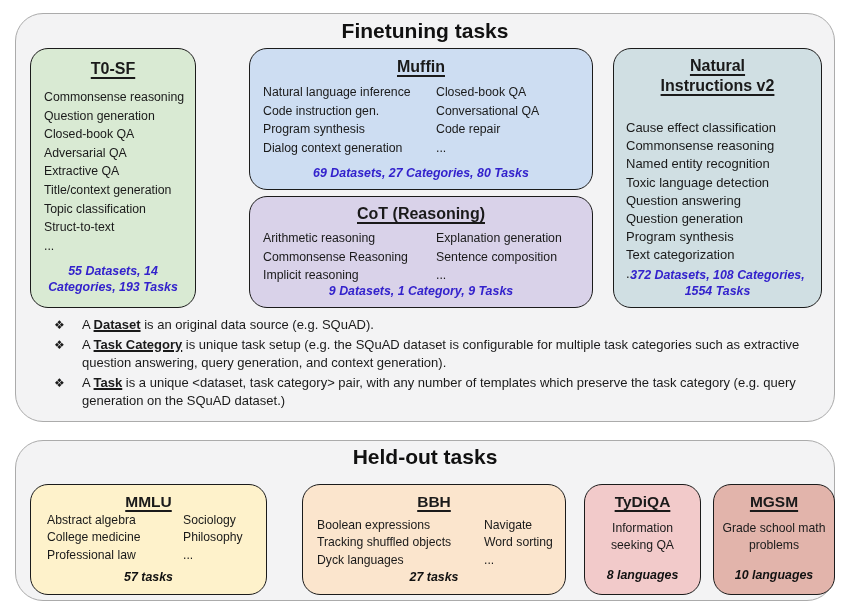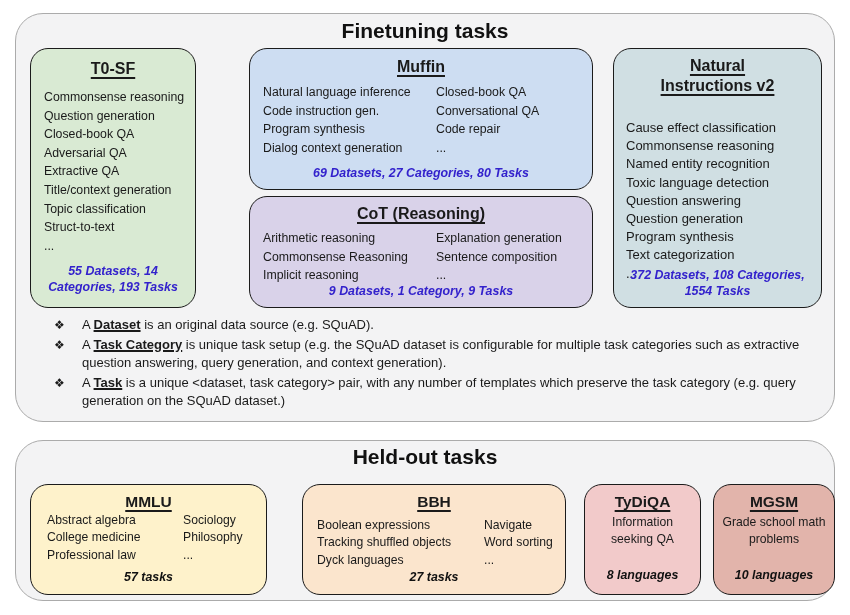--- a/index.html
+++ b/index.html
@@ -68,21 +68,21 @@
   #ho-container .box-title{margin-top:7px;font-size:15.5px;}
   #ho-container .list{font-size:12.2px;line-height:17.3px;}
   #mmlu{left:14px;width:237px;background:var(--mmlu_bg);}
   #mmlu .cols{padding-left:16px;}
   #mmlu .col1{width:136px;}
   #bbh{left:286px;width:264px;background:var(--bbh_bg);}
   #bbh .cols{margin-top:5px;padding-left:14px;}
   #bbh .col1{width:167px;}
   #ho-container .stats{bottom:9px;}
   .small-box-desc{
-    margin-top:2px;padding:0 8px;text-align:center;
+    margin-top:8px;padding:0 8px;text-align:center;
     font-size:12.2px;line-height:17px;
   }
   #tydiqa{left:568px;width:117px;background:var(--tydiqa_bg);}
   #mgsm{left:697px;width:122px;background:var(--mgsm_bg);}
   #tydiqa .stats,#mgsm .stats{bottom:11px;}
 </style>
 </head>
 <body>
 
 <div id="ft-container" class="container">

